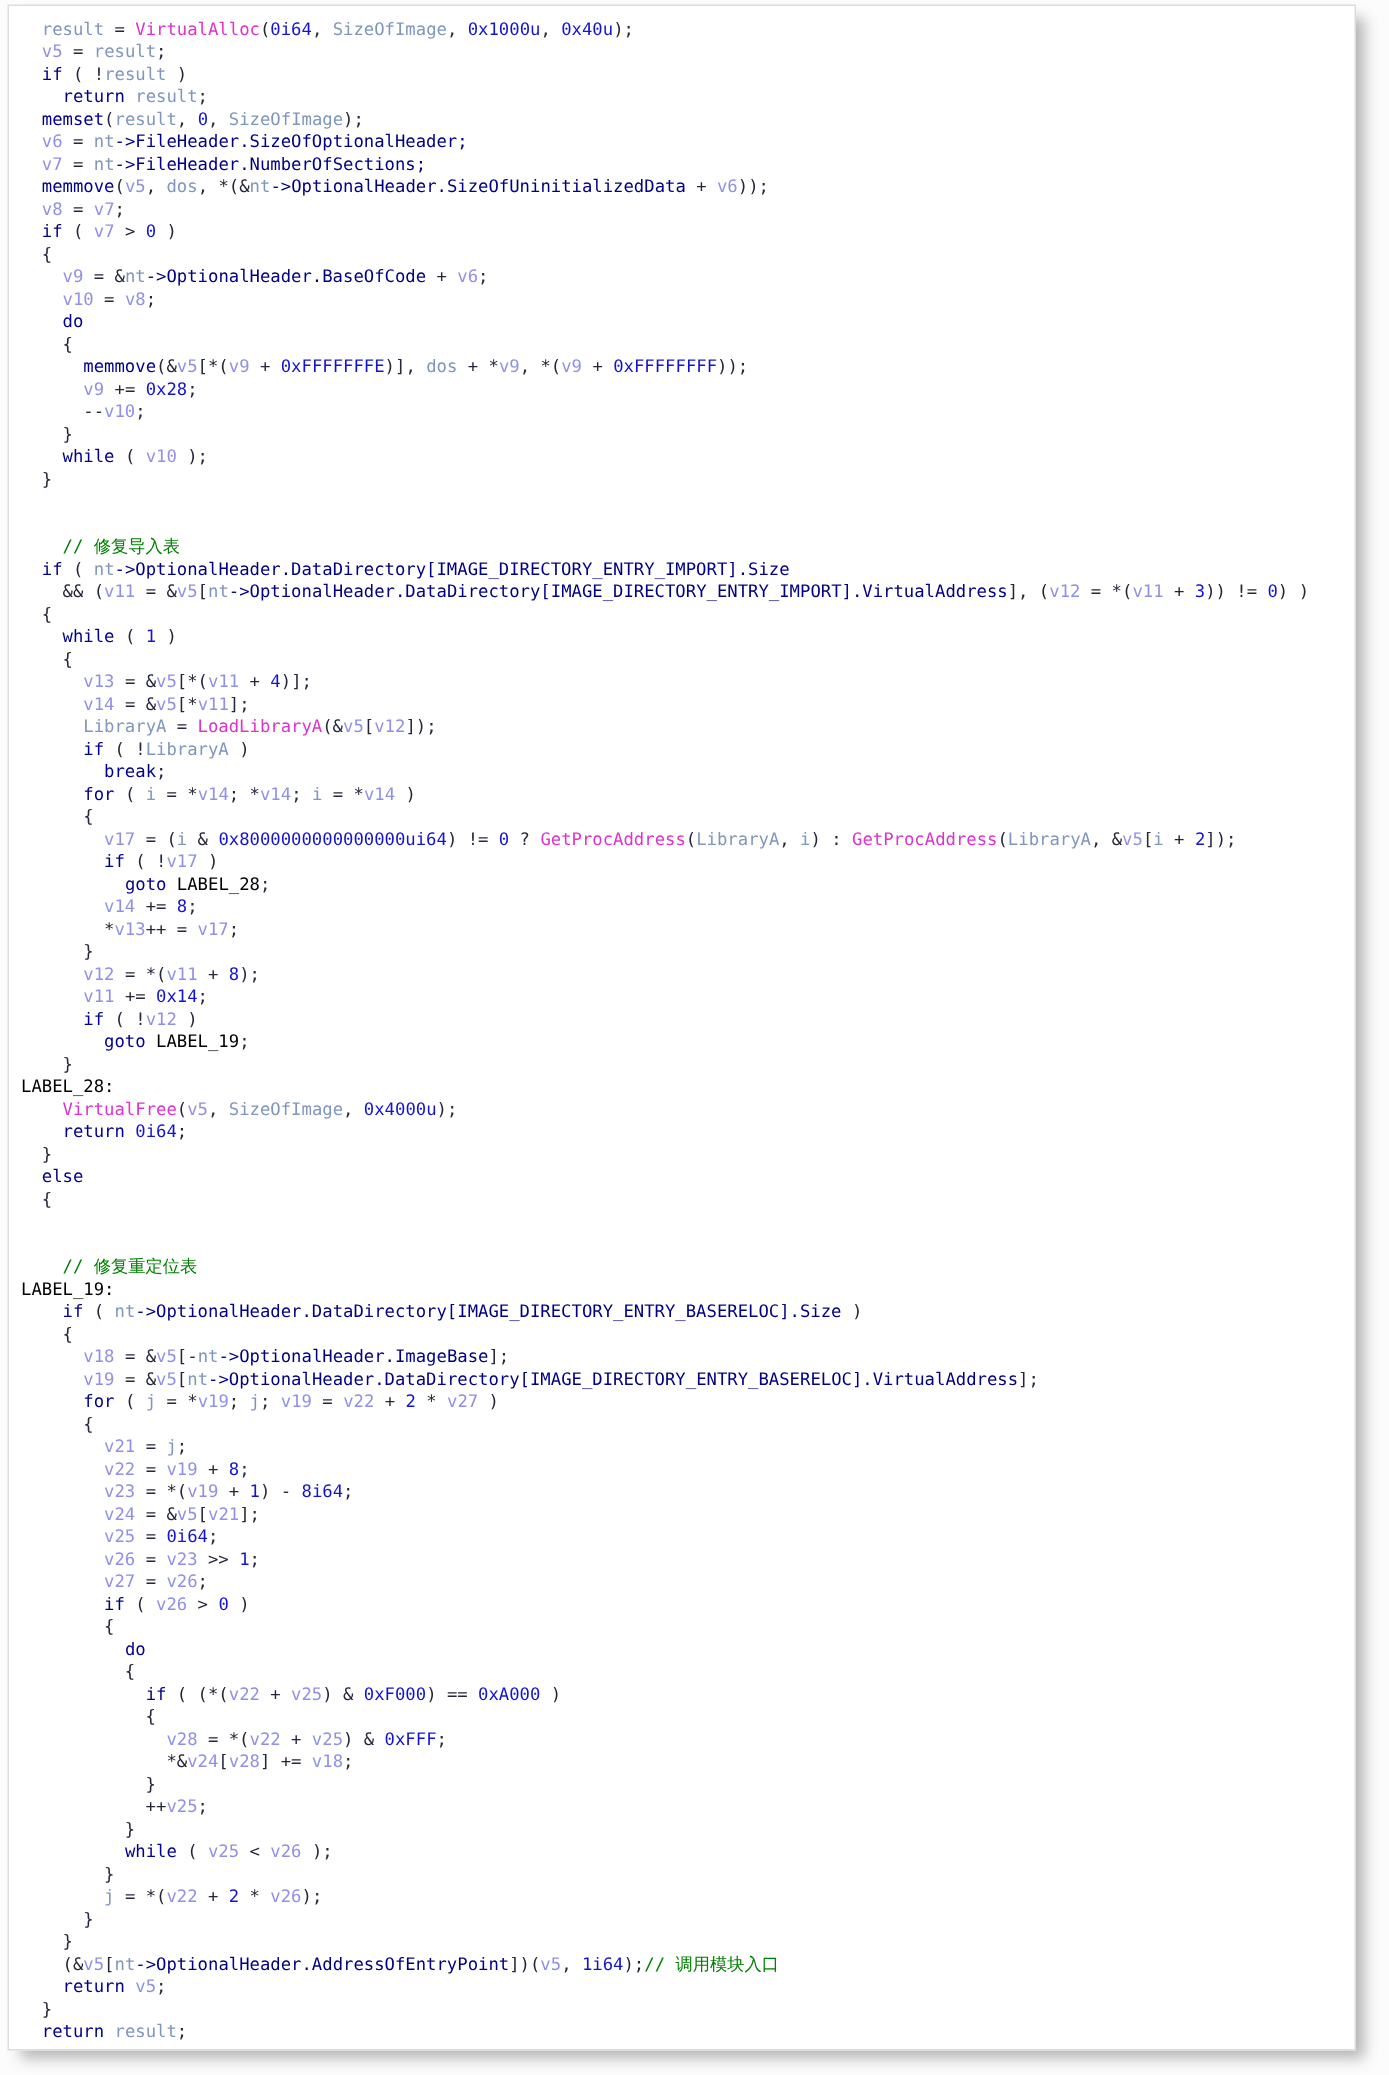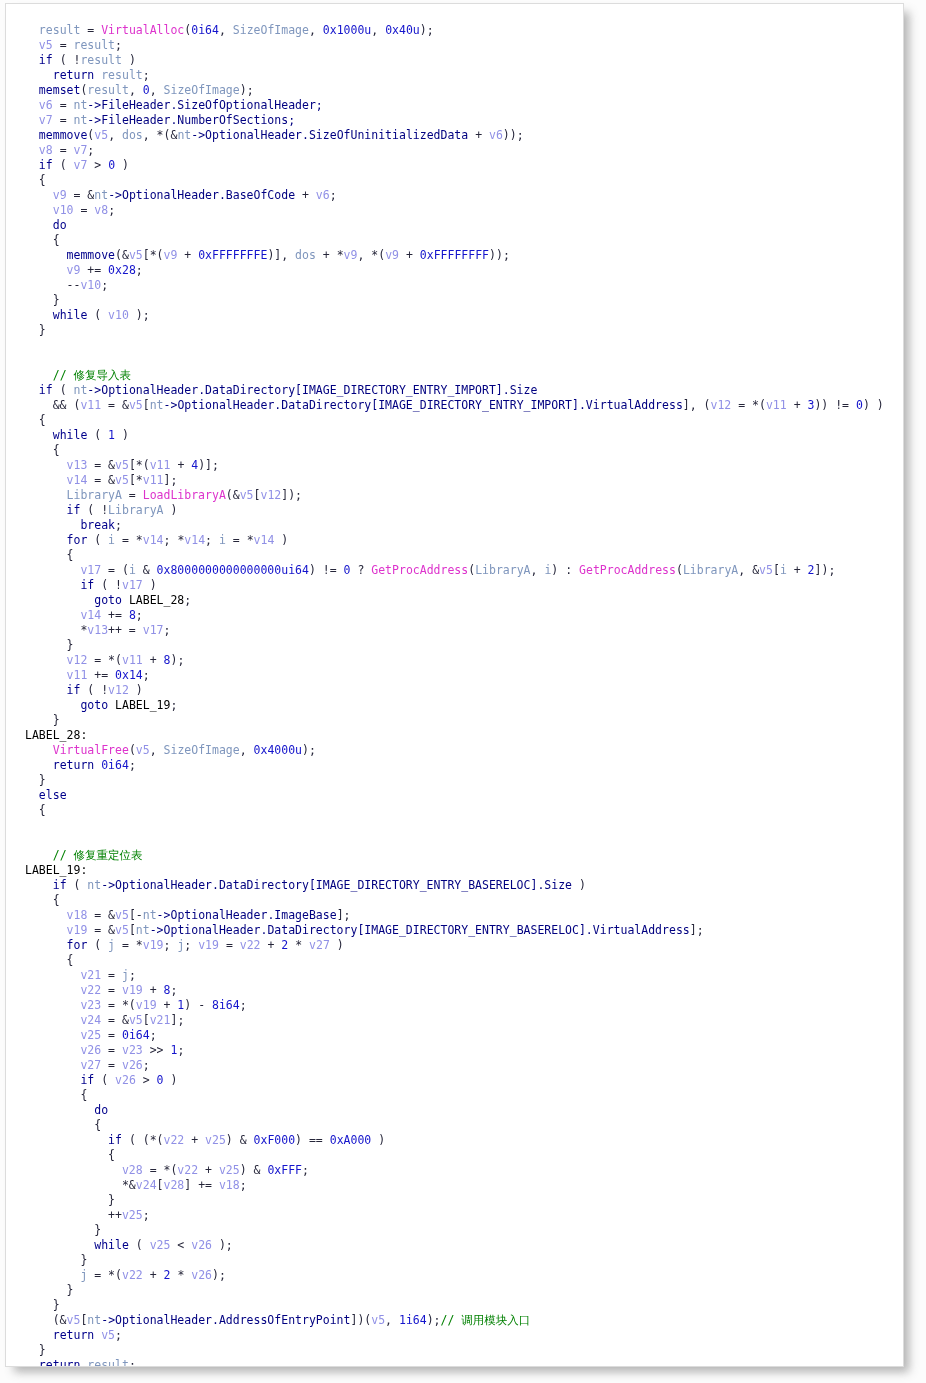--- a/index.html
+++ b/index.html
@@ -17,21 +17,21 @@
     top: 3px;
     width: 899px;
     height: 1364px;
     background: #ffffff;
     border: 1px solid #dcdcdc;
     box-shadow: 7px 7px 9px -2px rgba(90,90,90,0.45);
     box-sizing: border-box;
     overflow: hidden;
   }
   .code-area {
-    margin: 11px;
+    margin: 0;
     padding: 8px 4px 8px 8px;
     font-family: "DejaVu Sans Mono", "Liberation Mono", monospace;
     font-size: 11.5px;
     line-height: 15px;
     color: #26263a;
   }
   .line {
     height: 15px;
     white-space: pre;
   }

